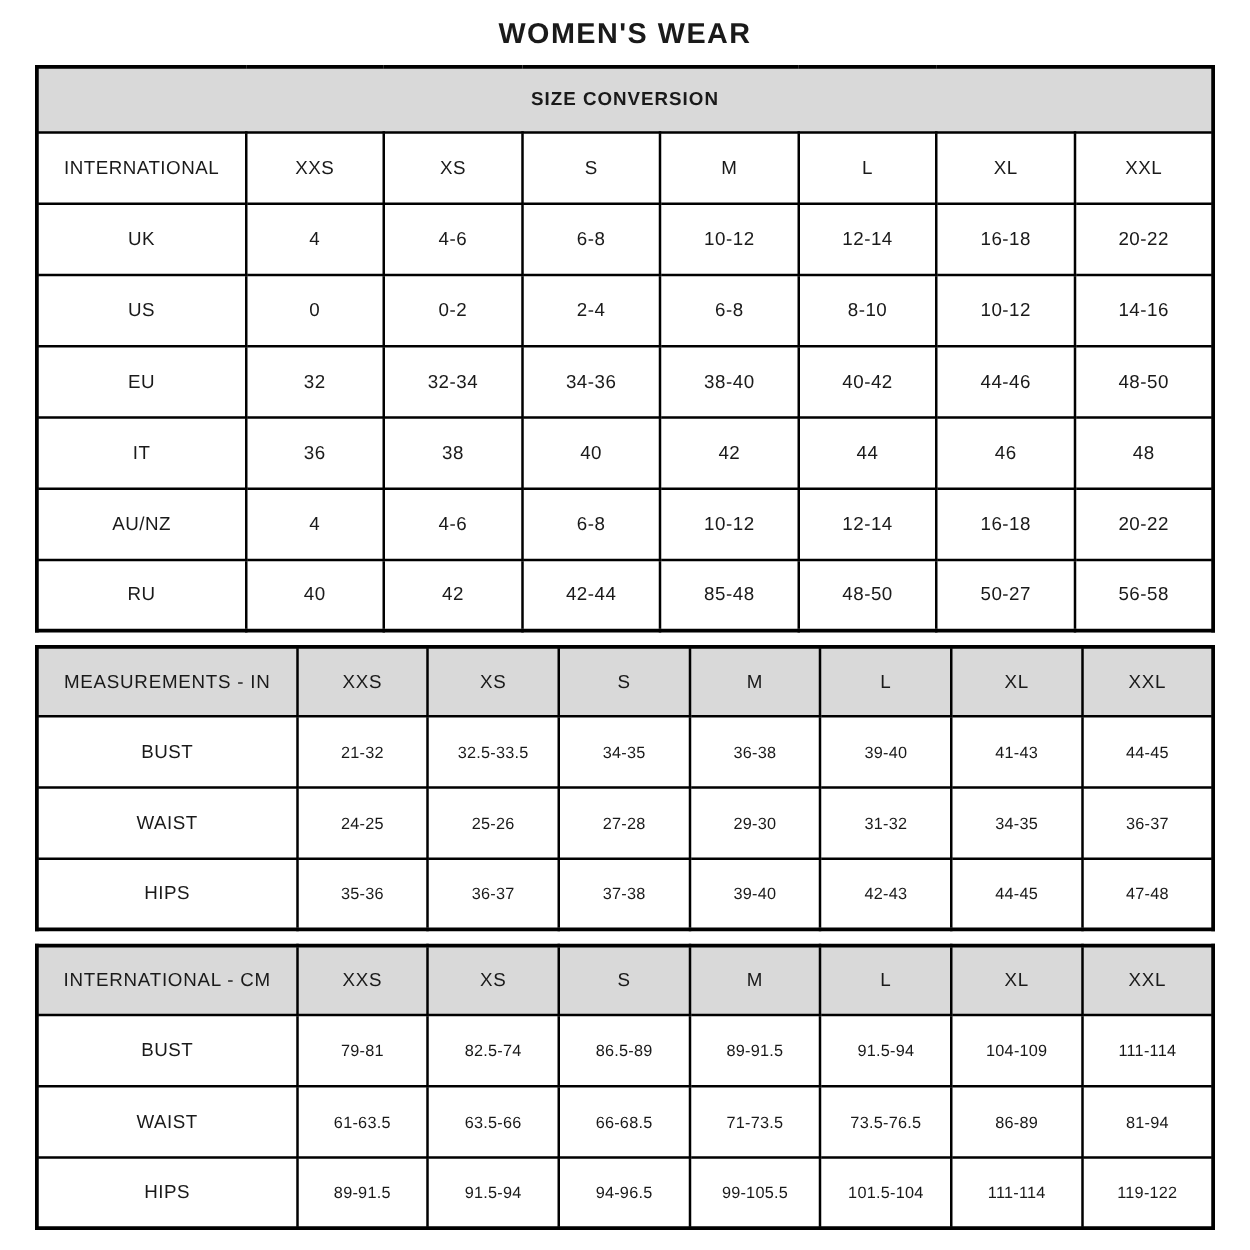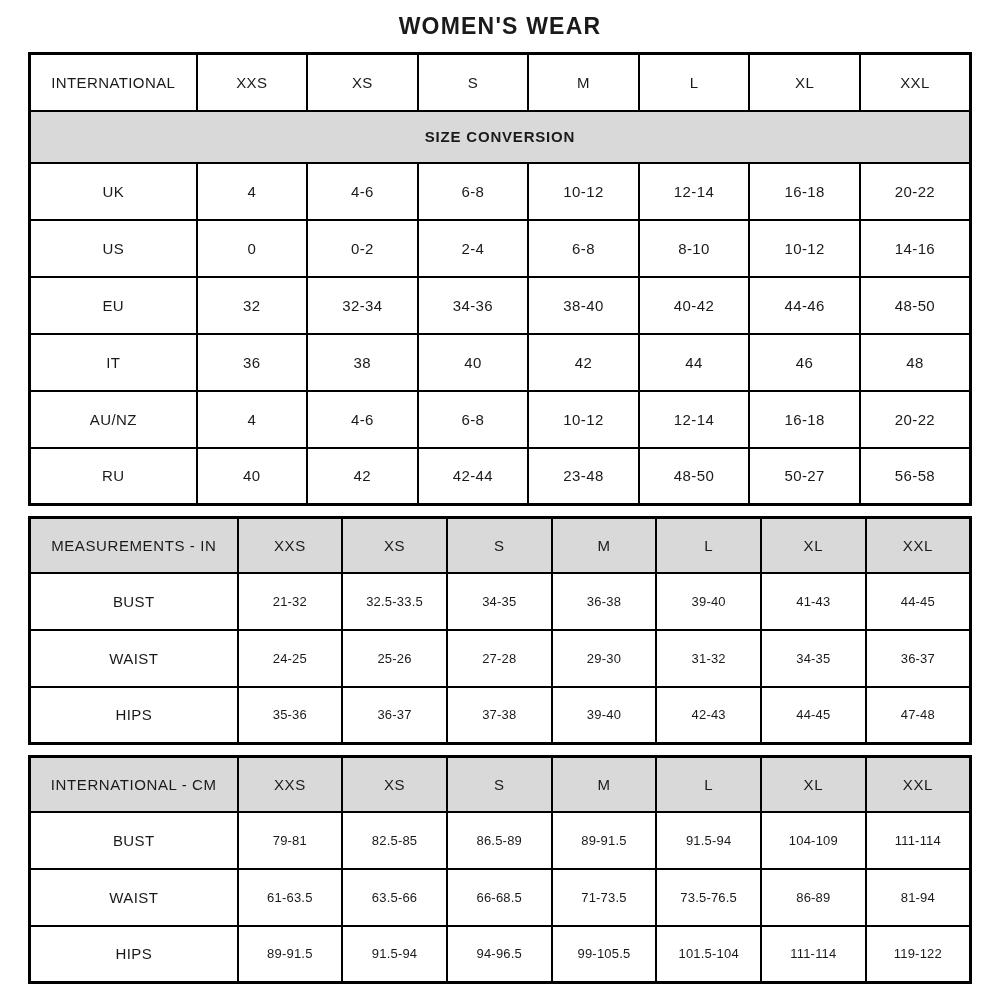--- a/index.html
+++ b/index.html
@@ -61,33 +61,33 @@
       <col>
         <col>
         <col>
         <col>
         <col>
         <col>
         <col>
     </colgroup>
     <tbody>
         <tr>
+      <td class="band" colspan="8">SIZE CONVERSION</td>
+    </tr>
+    <tr>
       <td>INTERNATIONAL</td>
       <td>XXS</td>
       <td>XS</td>
       <td>S</td>
       <td>M</td>
       <td>L</td>
       <td>XL</td>
       <td>XXL</td>
     </tr>
     <tr>
-      <td class="band" colspan="8">SIZE CONVERSION</td>
-    </tr>
-    <tr>
       <td>UK</td>
       <td>4</td>
       <td>4-6</td>
       <td>6-8</td>
       <td>10-12</td>
       <td>12-14</td>
       <td>16-18</td>
       <td>20-22</td>
     </tr>
     <tr>
@@ -128,21 +128,21 @@
       <td>10-12</td>
       <td>12-14</td>
       <td>16-18</td>
       <td>20-22</td>
     </tr>
     <tr>
       <td>RU</td>
       <td>40</td>
       <td>42</td>
       <td>42-44</td>
-      <td>23-48</td>
+      <td>85-48</td>
       <td>48-50</td>
       <td>50-27</td>
       <td>56-58</td>
     </tr>
   </tbody>
     </table>
 
   <table class="tbl tbl-meas">
     <colgroup>
       <col style="width:208px">
@@ -216,21 +216,21 @@
       <td>XS</td>
       <td>S</td>
       <td>M</td>
       <td>L</td>
       <td>XL</td>
       <td>XXL</td>
     </tr>
     <tr>
       <td>BUST</td>
       <td class="val">79-81</td>
-      <td class="val">82.5-85</td>
+      <td class="val">82.5-74</td>
       <td class="val">86.5-89</td>
       <td class="val">89-91.5</td>
       <td class="val">91.5-94</td>
       <td class="val">104-109</td>
       <td class="val">111-114</td>
     </tr>
     <tr>
       <td>WAIST</td>
       <td class="val">61-63.5</td>
       <td class="val">63.5-66</td>

